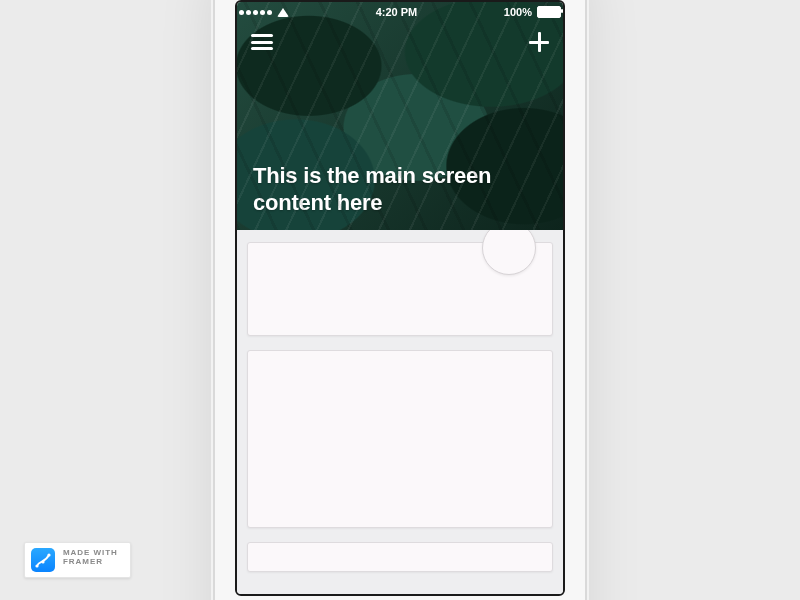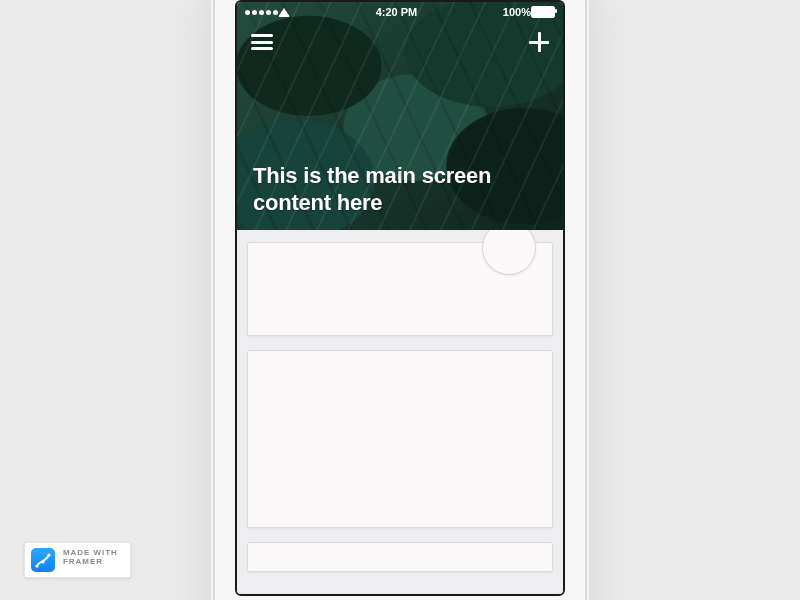--- a/index.html
+++ b/index.html
@@ -53,27 +53,27 @@
   }
 
   
   .statusbar {
     position: absolute;
     top: 0; left: 0; right: 0;
     height: 20px;
     display: flex;
     align-items: center;
     justify-content: space-between;
-    padding: 0 8px;
+    padding: 0 2px;
     font-size: 11px;
     font-weight: 600;
     color: #fff;
     z-index: 5;
   }
-  .sb-left, .sb-right { display: flex; align-items: center; }
+  .sb-left, .sb-right { display: flex; align-items: center; gap: 5px; }
   .dots { display: flex; gap: 2px; }
   .dots span {
     width: 5px; height: 5px; border-radius: 50%; background: #fff; display: block;
   }
   .wifi {
     width: 0; height: 0;
     border-left: 6px solid transparent;
     border-right: 6px solid transparent;
     border-bottom: 9px solid #fff;
     border-radius: 2px;

